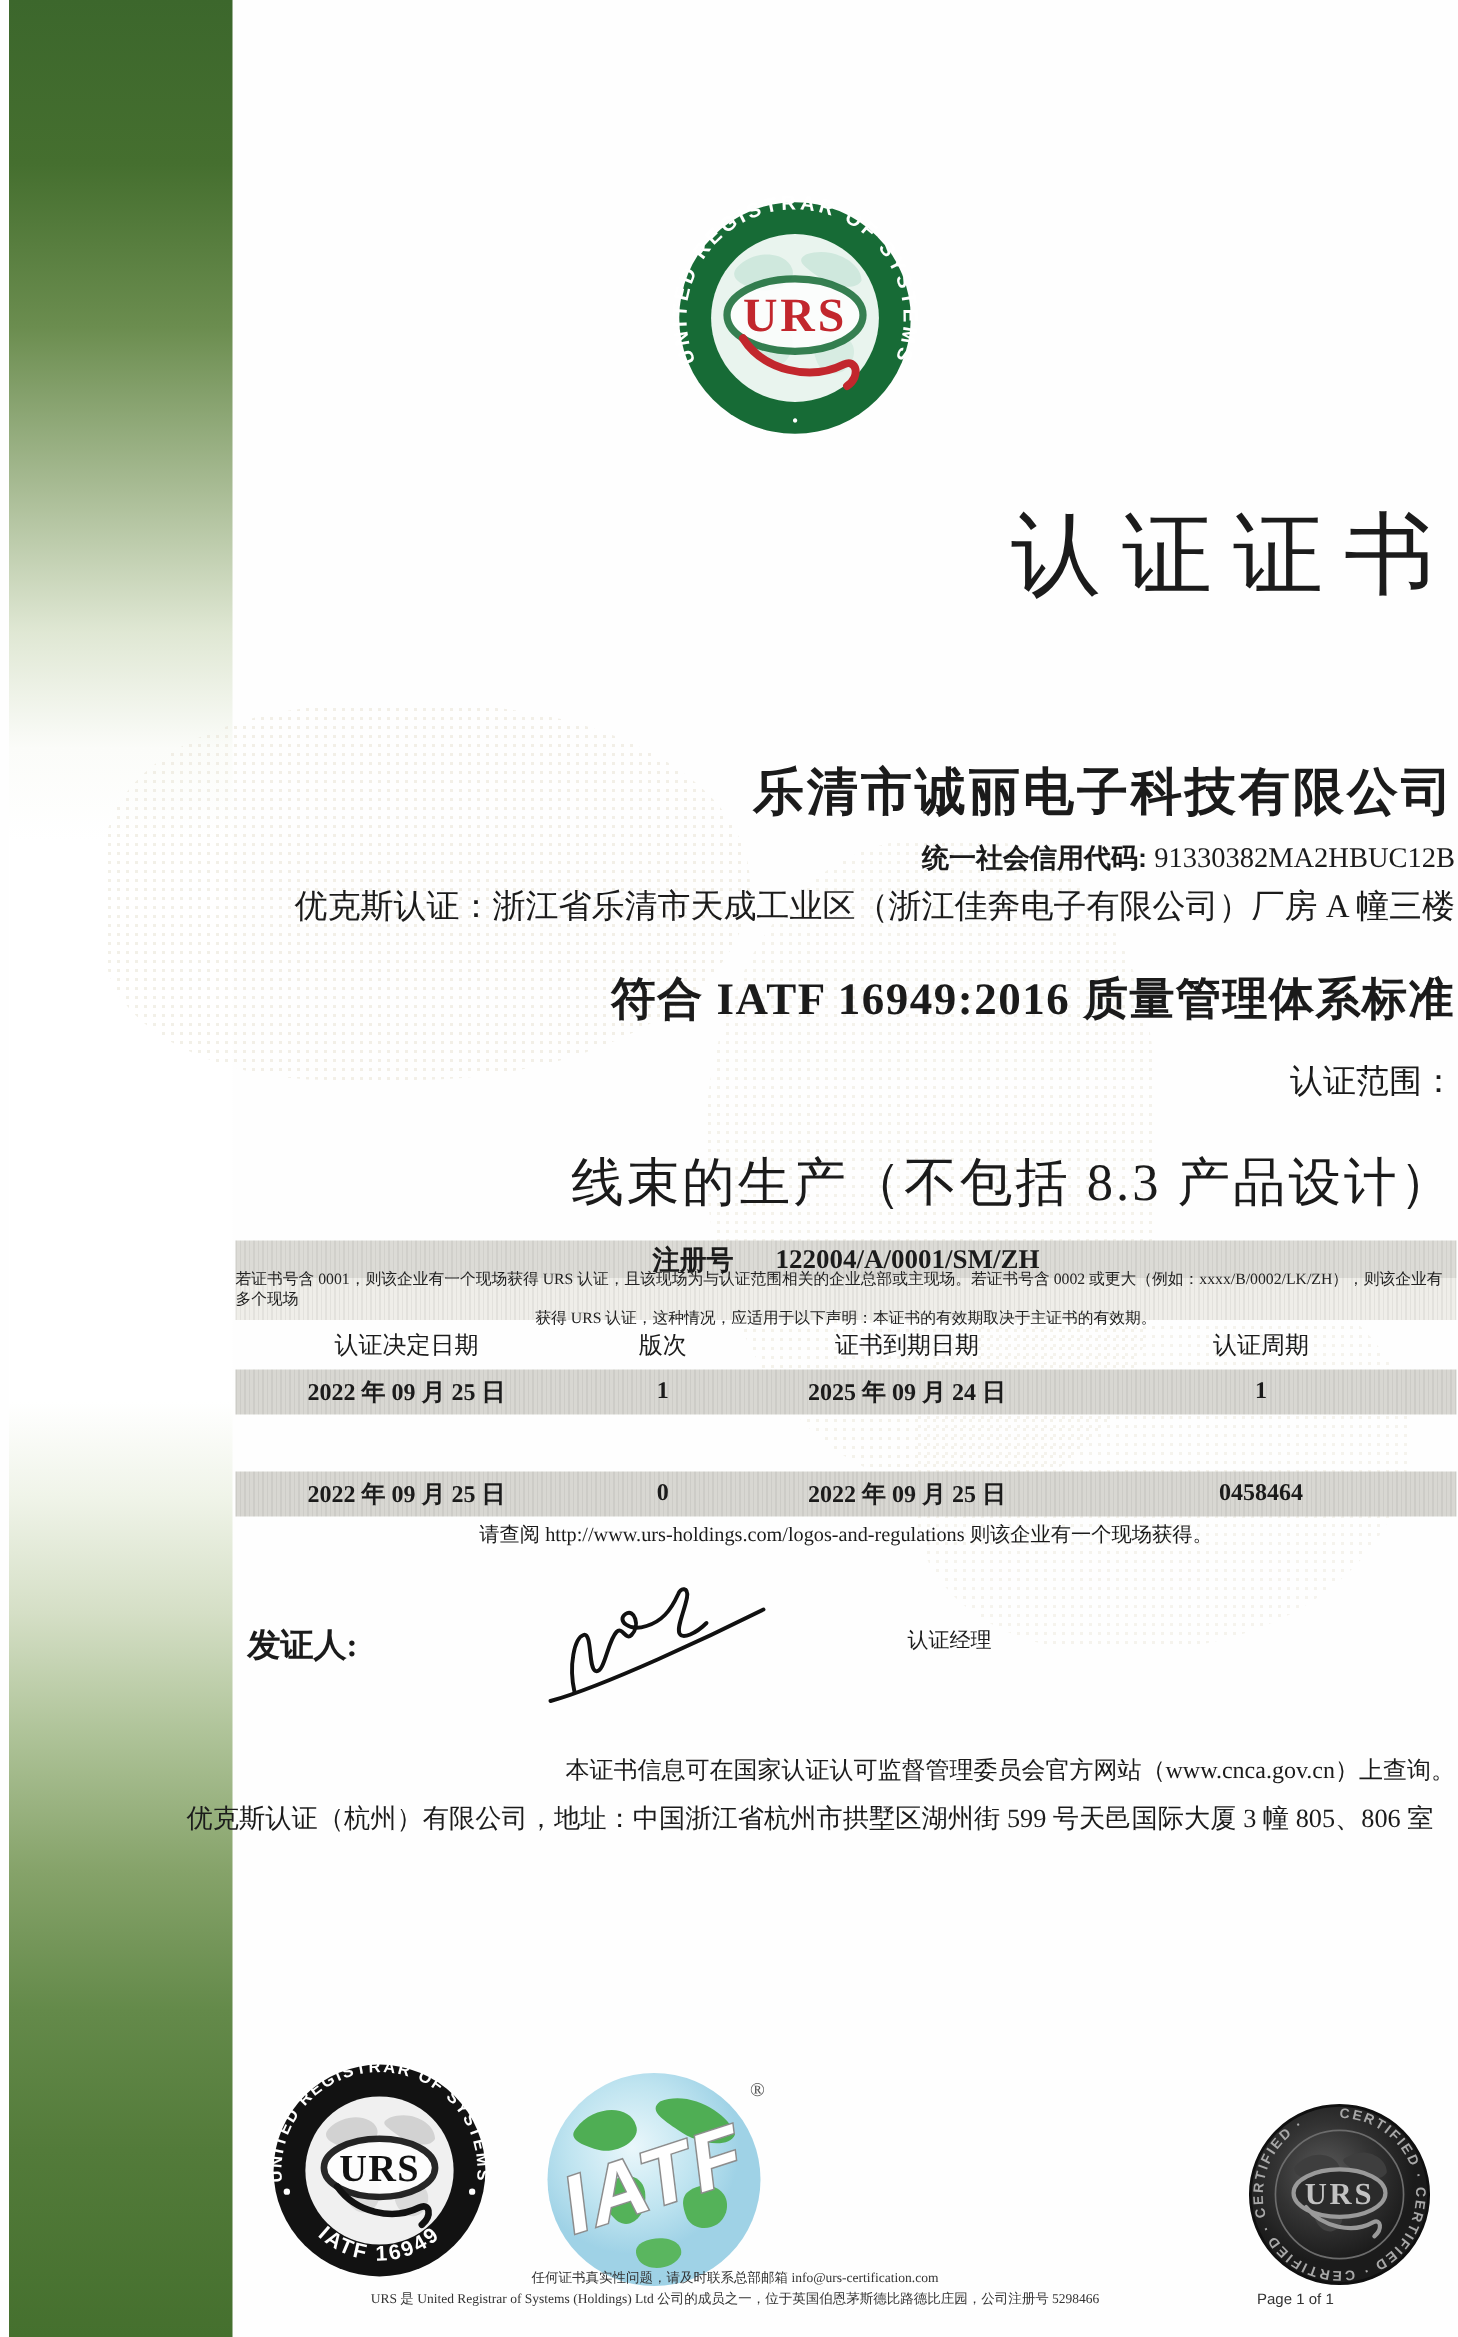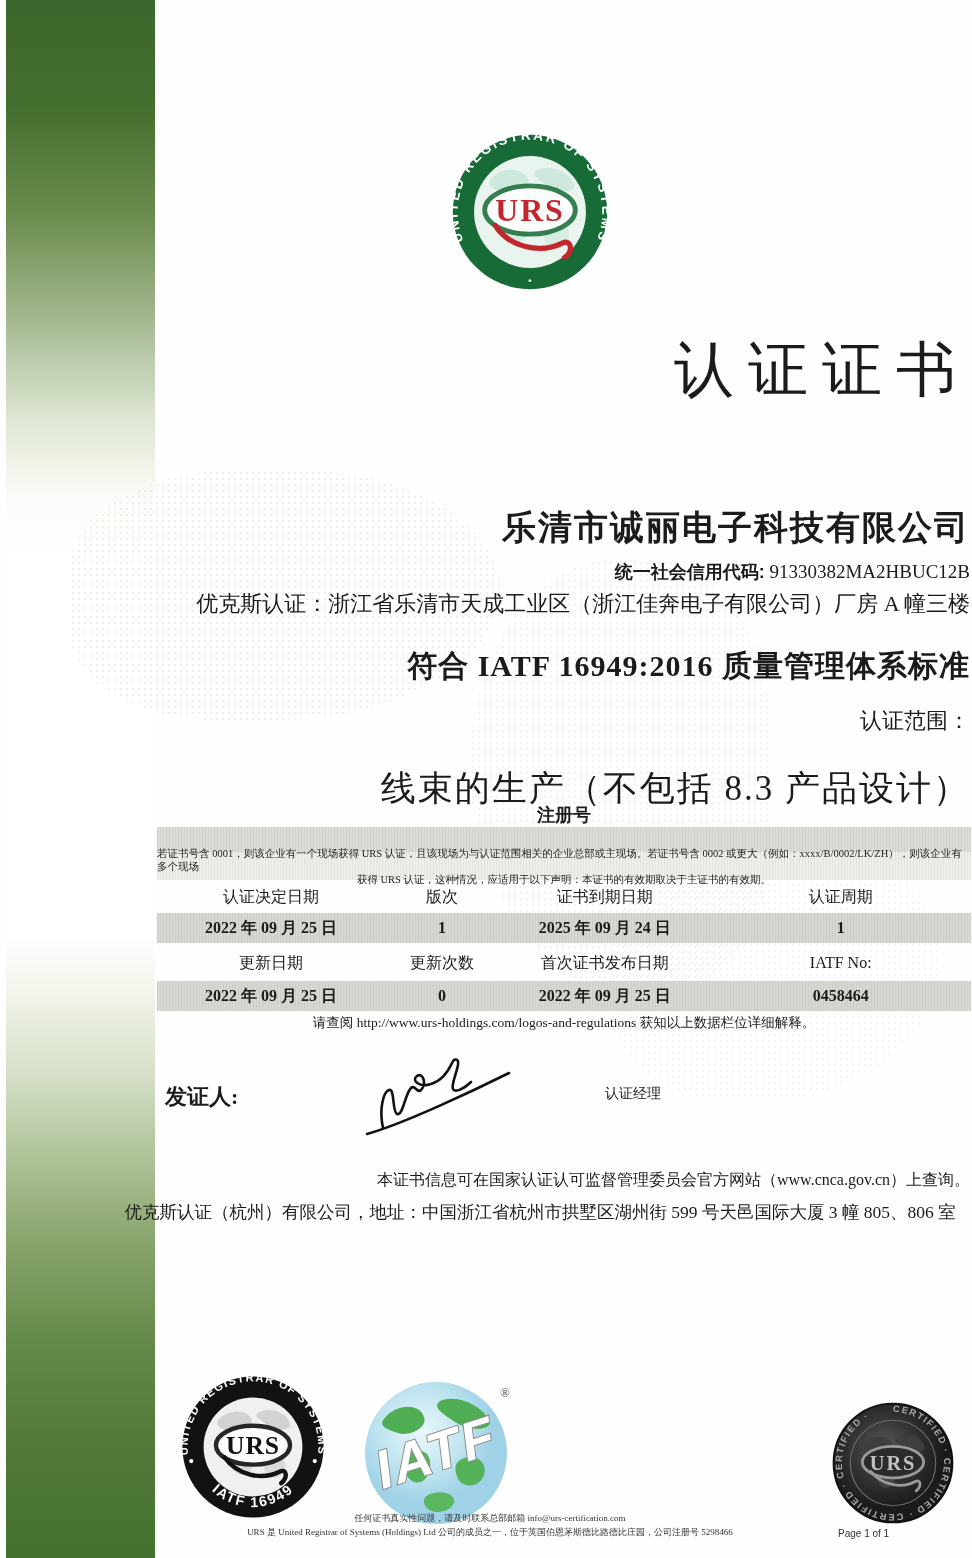--- a/index.html
+++ b/index.html
@@ -43,21 +43,21 @@
   .awarded{top:452px;font-size:21px;letter-spacing:2px;}
   .company{top:505px;font-size:34px;font-weight:600;letter-spacing:2px;}
   .credit{top:560px;font-size:19px;}
   .credit .lbl{font-family:"Liberation Sans","DejaVu Sans",sans-serif;font-weight:bold;font-size:18px;}
   .address{top:589px;font-size:22px;}
   .standard{top:646px;font-size:30px;font-weight:bold;letter-spacing:1px;font-family:Liberation Serif, serif;}
   .scope-label{top:706px;font-size:22px;}
   .scope{top:765px;font-size:35px;letter-spacing:2px;}
 
   .tablezone{left:157px;width:814px;}
-  .texture{background-image:repeating-linear-gradient(90deg, rgba(0,0,0,0.05) 0 1px, rgba(255,255,255,0) 1px 3px);flex-direction:column;}
+  .texture{background-image:repeating-linear-gradient(90deg, rgba(0,0,0,0.05) 0 1px, rgba(255,255,255,0) 1px 3px);}
   .regrow{top:827px;height:25px;background-color:#dcdbd6;font-size:18px;font-weight:bold;
           display:flex;align-items:center;justify-content:center;gap:28px;}
   .notes{top:852px;height:28px;background-color:#efeee9;font-size:10.5px;line-height:13px;
          display:flex;flex-direction:column;align-items:center;justify-content:center;color:#222;}
   .trow{height:26px;display:grid;grid-template-columns:28% 14% 26% 32%;align-items:center;font-size:16px;}
   .trow > div{text-align:center;}
   .h1{top:884px;}
   .v1{top:913px;height:30px;background-color:#d8d7d2;font-weight:bold;}
   .h2{top:950px;}
   .v2{top:981px;height:30px;background-color:#d8d7d2;font-weight:bold;}
@@ -134,33 +134,27 @@
     <div>版次</div>
     <div>证书到期日期</div>
     <div>认证周期</div>
   </div>
   <div class="abs tablezone trow v1 texture">
     <div>2022 年 09 月 25 日</div>
     <div>1</div>
     <div>2025 年 09 月 24 日</div>
     <div>1</div>
   </div>
-  <div class="abs tablezone trow h2">
-    <div>更新日期</div>
-    <div>更新次数</div>
-    <div>首次证书发布日期</div>
-    <div>IATF No:</div>
-  </div>
   <div class="abs tablezone trow v2 texture">
     <div>2022 年 09 月 25 日</div>
     <div>0</div>
     <div>2022 年 09 月 25 日</div>
     <div>0458464</div>
   </div>
-  <div class="abs tablezone urlnote" style="text-align:center;">请查阅 http://www.urs-holdings.com/logos-and-regulations 获知以上数据栏位详细解释。</div>
+  <div class="abs tablezone urlnote" style="text-align:center;">请查阅 http://www.urs-holdings.com/logos-and-regulations 则该企业有一个现场获得。</div>
 
   <div class="abs issuer-label">发证人:</div>
   <svg class="abs sig" width="200" height="92" viewBox="0 0 200 92">
     <path d="M 38,80 C 34,62 38,44 44,42 C 50,40 47,64 52,66 C 58,68 60,46 66,40 C 70,36 72,46 76,42
              C 82,36 78,24 72,28 C 66,32 74,40 86,36 C 96,33 102,26 107,15 C 109,10 114,10 113,17
              C 111,27 106,37 108,41 C 110,45 119,41 126,34" fill="none" stroke="#111" stroke-width="2.6" stroke-linecap="round" stroke-linejoin="round"></path>
     <path d="M 22,86 C 58,76 130,42 164,25" fill="none" stroke="#111" stroke-width="2.6" stroke-linecap="round"></path>
   </svg>
   <div class="abs issuer-title">认证经理</div>
 

